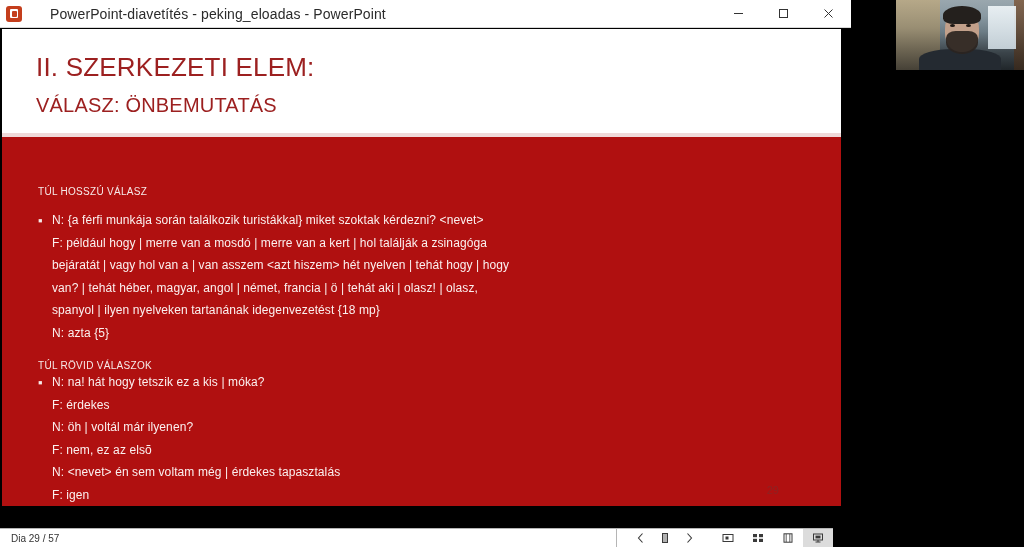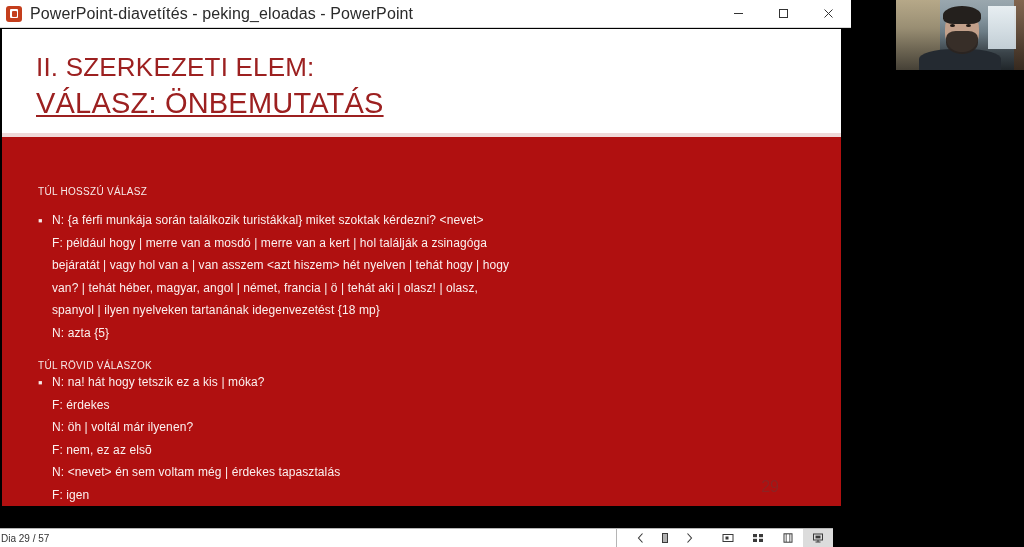--- a/index.html
+++ b/index.html
@@ -51,24 +51,25 @@
   .app-icon::before {
     content: "";
     position: absolute;
     left: 6px; top: 5px;
     width: 5px; height: 6px;
     background: #c43e1c;
     border-radius: 1px;
     z-index: 2;
   }
   .title-text {
-    font-size: 16px;
+    font-size: 14px;
     color: #2b2b2b;
     white-space: nowrap;
     letter-spacing: 0.1px;
+    margin-left: 20px;
   }
   .win-controls {
     position: absolute;
     right: 0; top: 0;
     height: 27px;
     display: flex;
   }
   .win-btn {
     width: 45px;
     height: 27px;
@@ -102,21 +103,21 @@
     position: absolute;
     left: 34px;
     top: 20px;
     color: #9c2020;
     font-size: 26px;
     line-height: 36px;
     font-weight: 400;
     letter-spacing: 0.2px;
     white-space: pre-line;
   }
-  .slide-title .line2 { font-size: 29px; text-decoration: underline; }
+  .slide-title .line2 { font-size: 20px; }
 
   .header-rule {
     position: absolute;
     left: 0;
     top: 104px;
     width: 100%;
     height: 4px;
     background: #efd9d9;
   }
 
@@ -160,21 +161,21 @@
     line-height: 22.6px;
     color: #fbf0ef;
     white-space: pre-line;
     letter-spacing: 0.1px;
   }
 
   .slide-number {
     position: absolute;
     right: 62px;
     bottom: 10px;
-    font-size: 16px;
+    font-size: 11px;
     color: #8d2323;
     margin-top: 16px;
   }
 
   
   .black-right {
     position: absolute;
     left: 841px; top: 0;
     width: 183px; height: 547px;
     background: #000;
@@ -281,21 +282,21 @@
     background: #ffffff;
     border-top: 1px solid #b5b5b5;
     border-right: 1px solid #b5b5b5;
     box-sizing: border-box;
     display: flex;
     align-items: center;
   }
   .status-text {
     font-size: 10px;
     color: #333;
-    margin-left: 1px;
+    margin-left: 11px;
   }
   .nav-toolbar {
     position: absolute;
     left: 617px;
     bottom: 0;
     width: 216px;
     height: 19px;
     background: #ffffff;
     border-top: 1px solid #b5b5b5;
     box-sizing: border-box;

